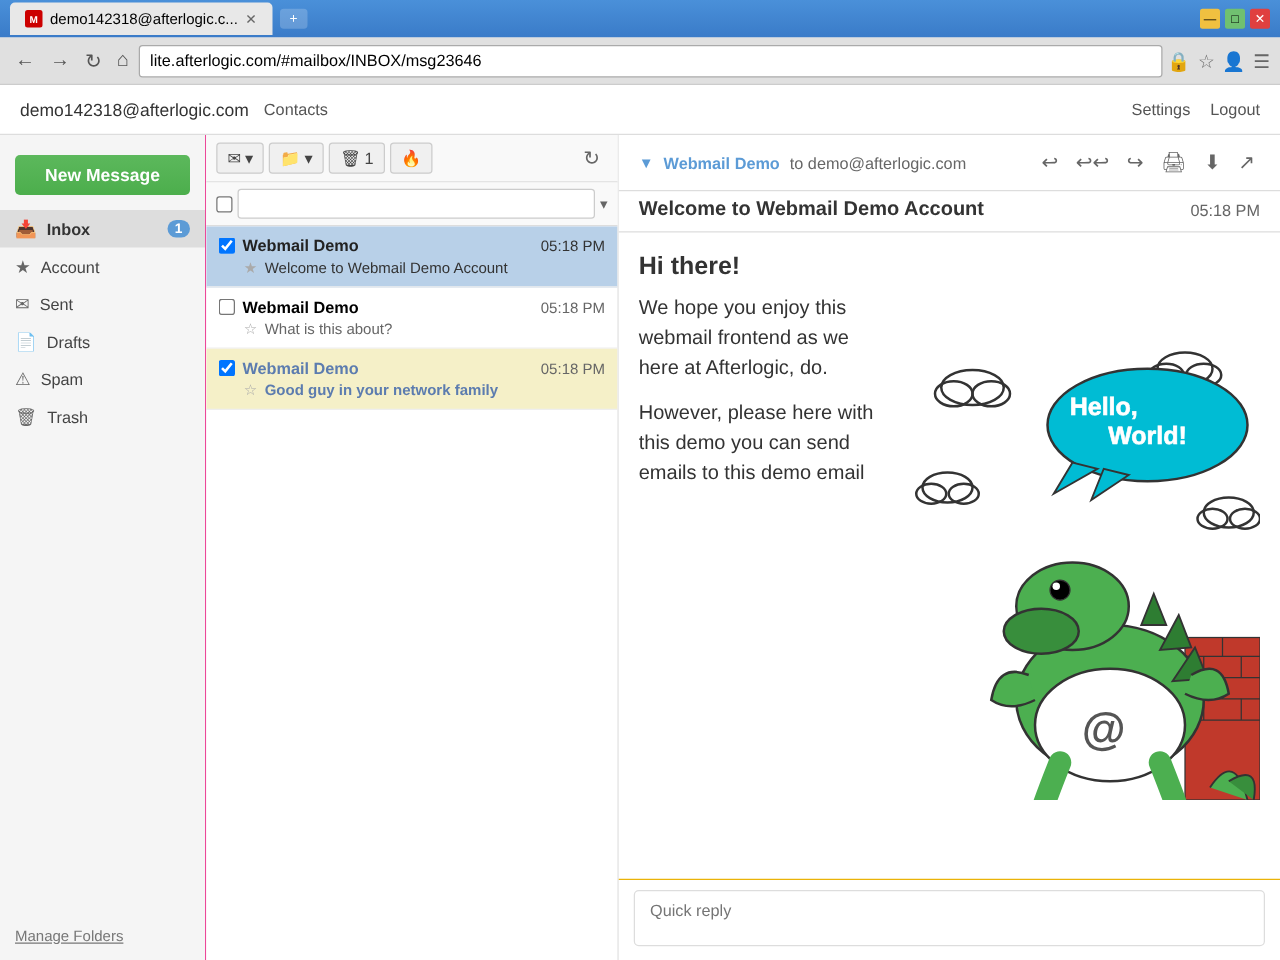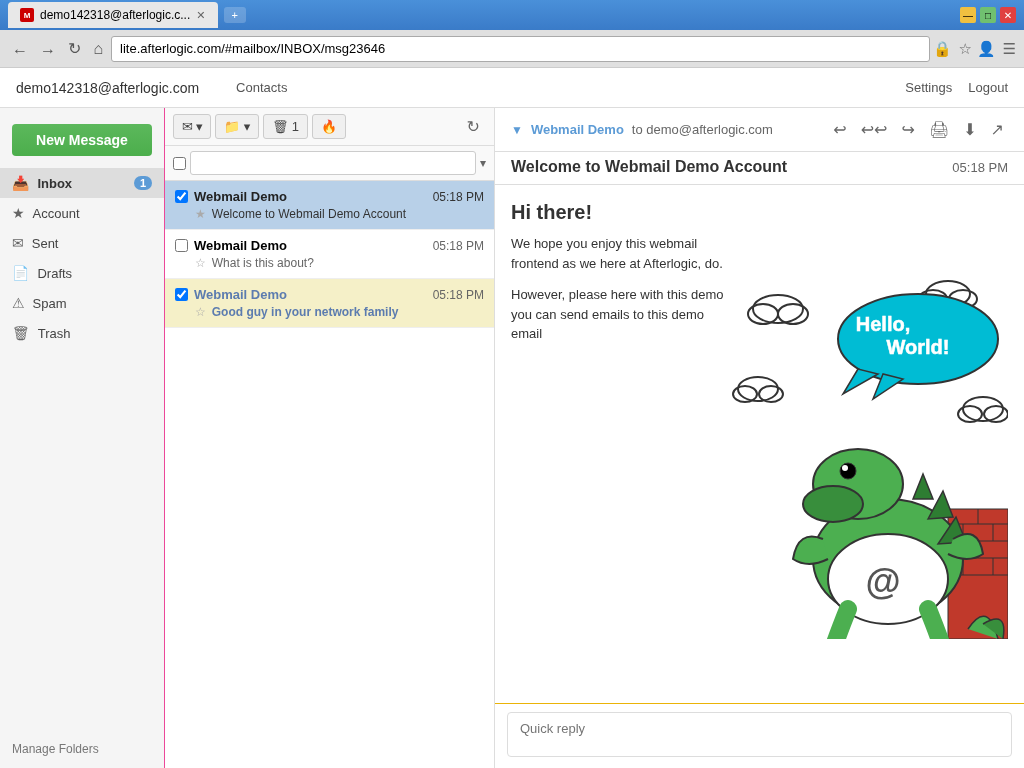--- a/index.html
+++ b/index.html
@@ -59,21 +59,21 @@
     .app-container { display: flex; flex-direction: column; height: calc(768px - 68px); background: white; justify-content: flex-end; }
     .app-header {
       display: flex;
       align-items: center;
       padding: 8px 16px;
       background: white;
       border-bottom: 1px solid #ddd;
       height: 40px;
     }
     .user-email { font-size: 14px; color: #333; font-weight: normal; }
-    .contacts-link { margin-left: 37px; color: #555; font-size: 13px; cursor: pointer; }
+    .contacts-link { margin-left: 12px; color: #555; font-size: 13px; cursor: pointer; }
     .header-actions { margin-left: auto; display: flex; gap: 16px; }
     .header-action-link { color: #555; font-size: 13px; cursor: pointer; }
 
     .app-body { display: flex; flex: 1; overflow: hidden; }
 
     
     .sidebar {
       width: 165px;
       background: #f5f5f5;
       border-right: 1px solid #ec4899;
@@ -102,21 +102,21 @@
       color: #444;
       font-size: 13px;
       gap: 8px;
     }
     .sidebar-item.active { background: #ddd; color: #333; font-weight: bold; }
     .sidebar-item .item-icon { font-size: 14px; color: #666; }
     .sidebar-item.active .item-icon { color: #5c7caf; }
     .badge { background: #5c9bd6; color: white; border-radius: 10px; font-size: 11px; padding: 1px 6px; margin-left: auto; }
 
     .sidebar-bottom { margin-top: auto; padding: 12px; }
-    .manage-folders-link { color: #777; font-size: 12px; cursor: pointer; }
+    .manage-folders-link { color: #777; font-size: 12px; cursor: pointer; text-decoration: underline; }
 
     
     .email-list-pane {
       width: 330px;
       border-right: 1px solid #ddd;
       display: flex;
       flex-direction: column;
       background: white;
     }
     .email-toolbar {
@@ -217,23 +217,24 @@
       align-items: center;
     }
     .email-subject-text { font-size: 16px; color: #333; font-weight: bold; flex: 1; }
     .email-view-time { font-size: 13px; color: #666; }
 
     .email-body {
       flex: 1;
       overflow-y: auto;
       padding: 16px;
       display: flex;
+      gap: 20px;
     }
     .email-text-content { flex: 1; max-width: 220px; }
-    .email-text-content p { font-size: 13px; color: #333; line-height: 1.5; margin-bottom: 12px; }
+    .email-text-content p { font-size: 16px; color: #333; line-height: 1.5; margin-bottom: 12px; }
     .email-text-content .hi { font-size: 20px; font-weight: bold; color: #333; margin-bottom: 10px; }
     .email-illustration { flex: 1; display: flex; align-items: center; justify-content: center; }
 
     .quick-reply-area {
       border-top: 1px solid #eab308;
       padding: 8px 12px;
     }
     .quick-reply-input {
       width: 100%;
       height: 45px;

